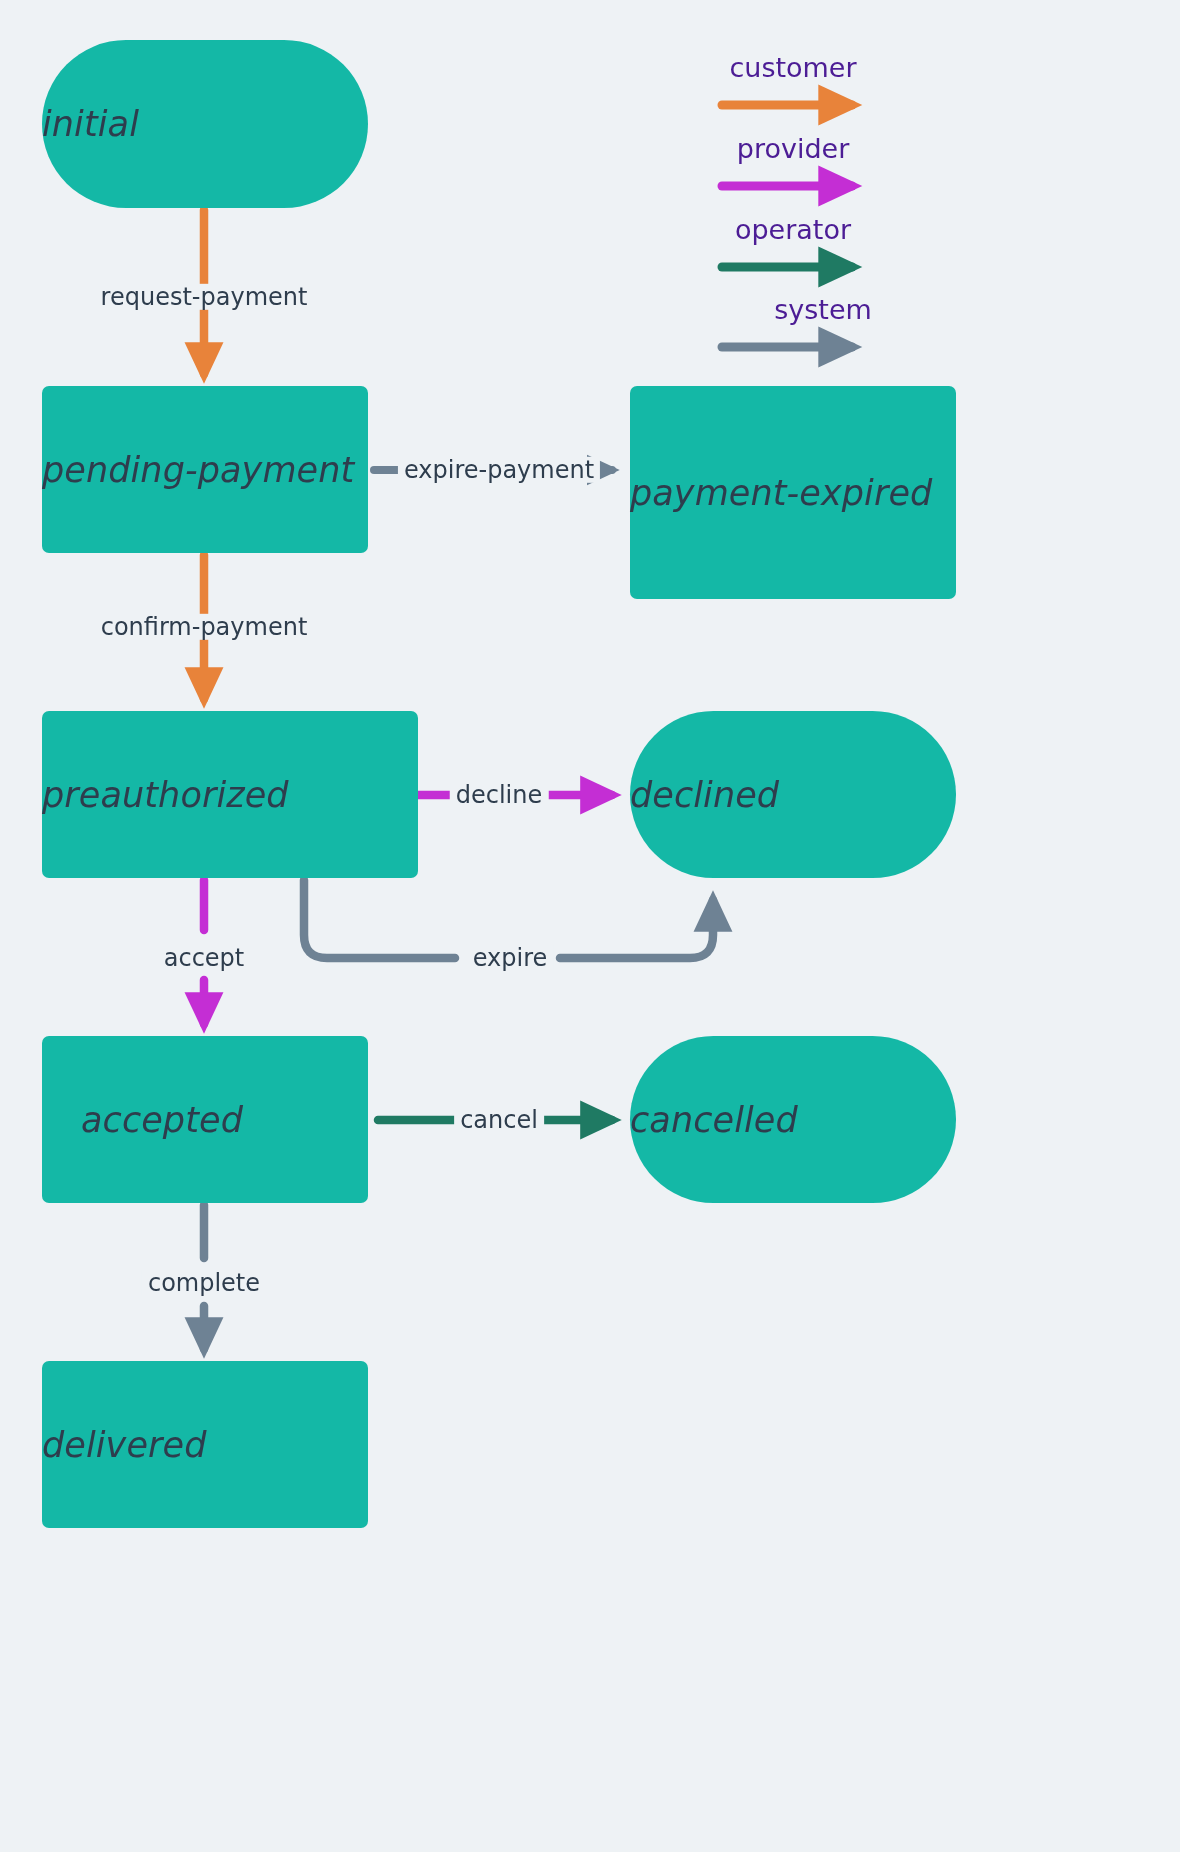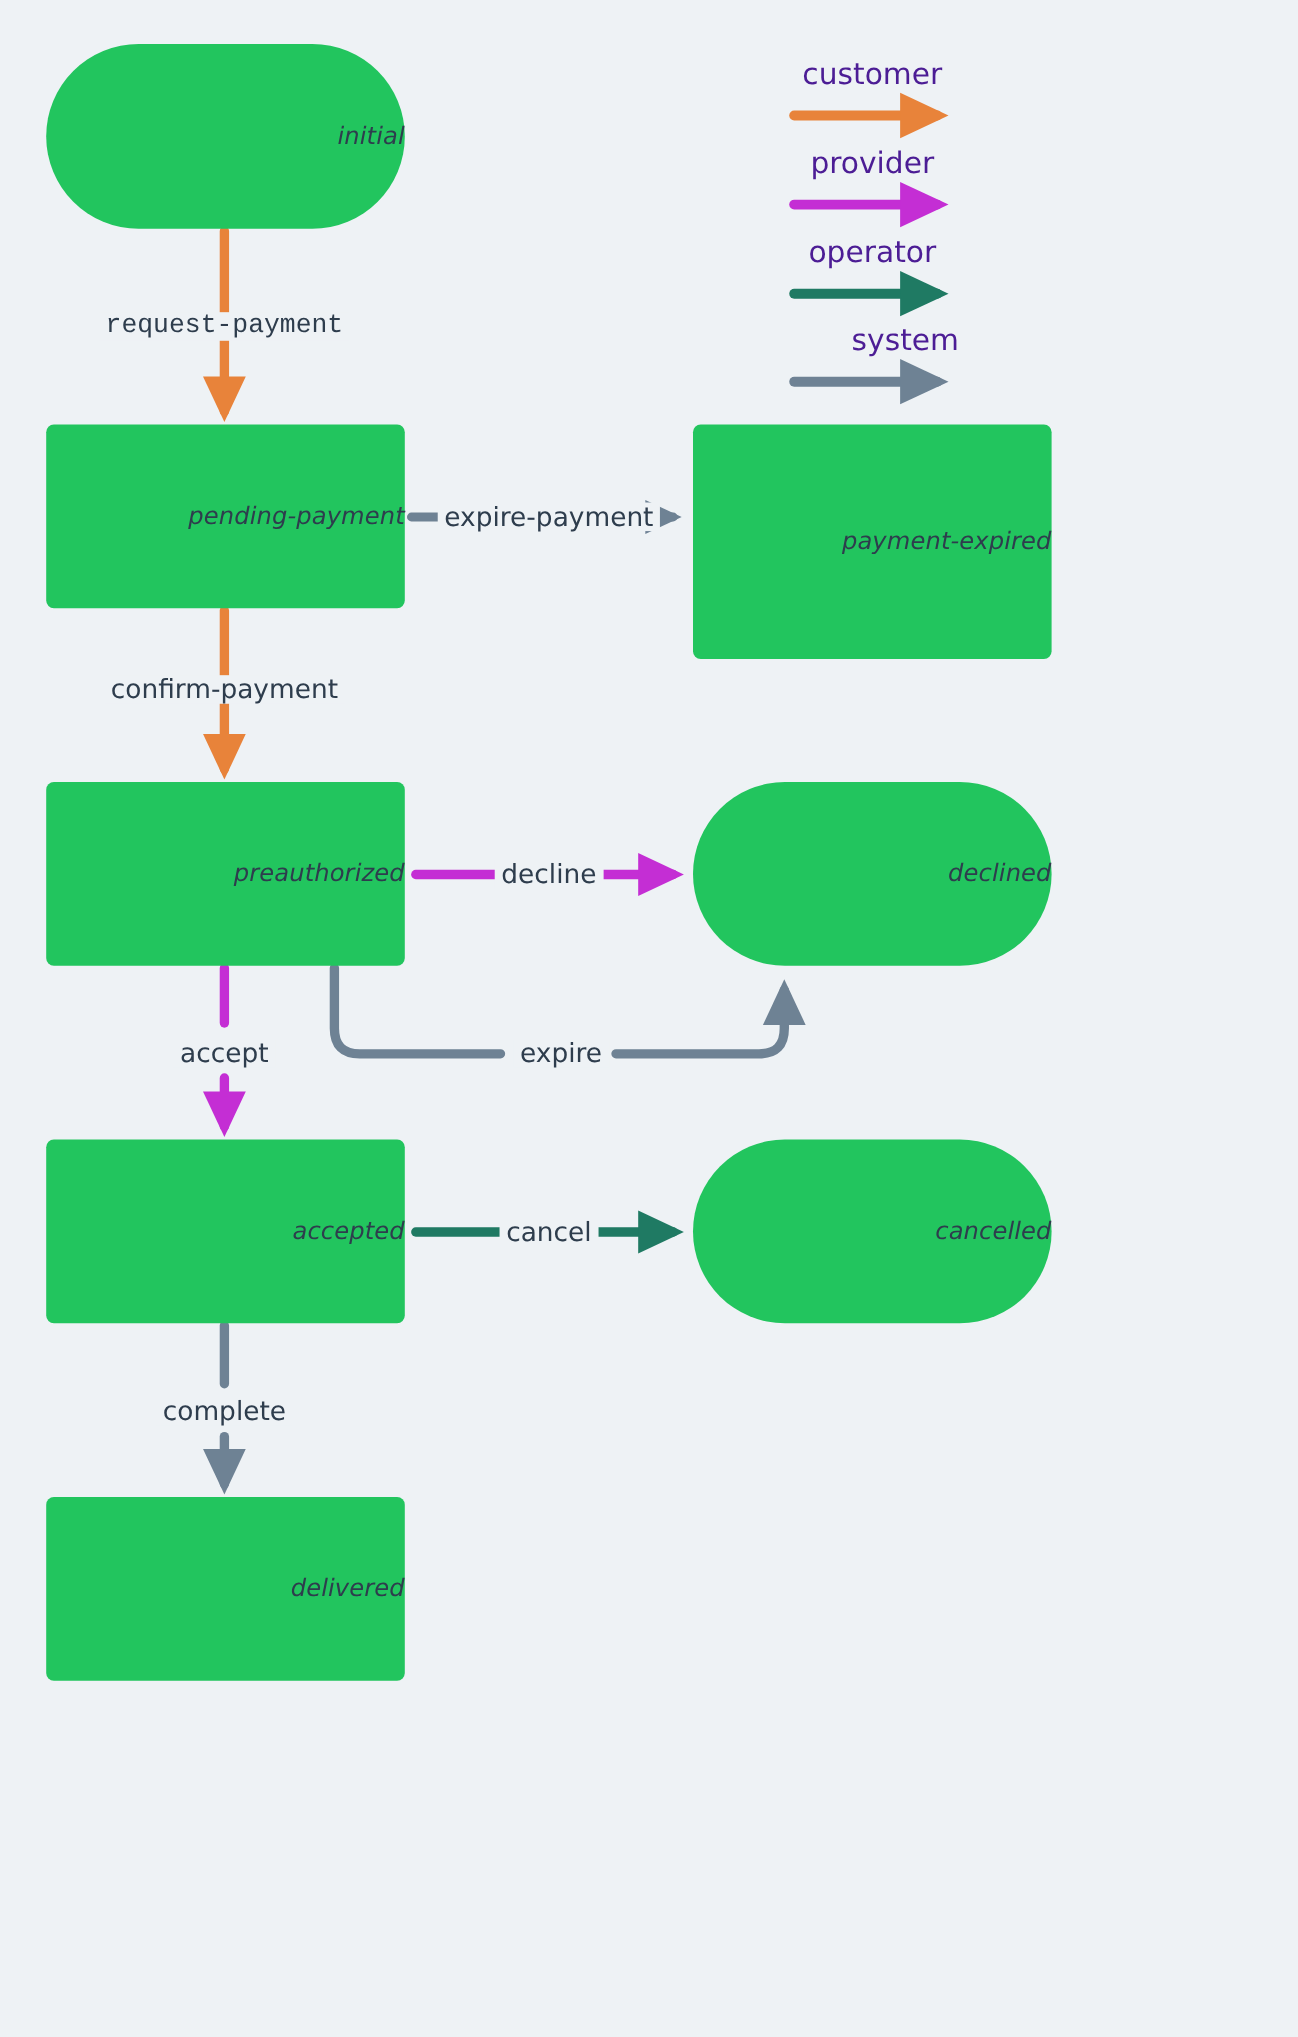--- a/index.html
+++ b/index.html
@@ -9,24 +9,24 @@
     font-family:"DejaVu Sans", sans-serif;
     color:#2e3d4d;
     position:relative;
     overflow:hidden;
   }
   #stage{position:absolute;left:0;top:0;width:1180px;height:1852px;}
 
   
   .node{
     position:absolute;
-    background:#22c55e;
-    display:flex;align-items:center;justify-content:flex-end;
+    background:#14b8a6;
+    display:flex;align-items:center;justify-content:flex-start;
     font-style:italic;
-    font-size:22px;
+    font-size:35px;
     color:#2e3d4d;
     letter-spacing:.1px;
     box-sizing:border-box;
     z-index:3;
   }
   .node.rect{border-radius:7px;}
   .node.pill{border-radius:999px;}
 
   
   svg#edges{position:absolute;left:0;top:0;width:1180px;height:1852px;z-index:2;}
@@ -112,41 +112,41 @@
   </div>
 
   <div class="node rect" style="left:42px;top:386px;width:326px;height:167px;">
     <span>pending-payment</span>
   </div>
 
   <div class="node rect" style="left:630px;top:386px;width:326px;height:213px;">
     <span>payment-expired</span>
   </div>
 
-  <div class="node rect" style="left:42px;top:711px;width:326px;height:167px;">
+  <div class="node rect" style="left:42px;top:711px;width:376px;height:167px;">
     <span>preauthorized</span>
   </div>
 
   <div class="node pill" style="left:630px;top:711px;width:326px;height:167px;">
     <span>declined</span>
   </div>
 
   <div class="node rect" style="left:42px;top:1036px;width:326px;height:167px;padding-left:39px;">
     <span>accepted</span>
   </div>
 
   <div class="node pill" style="left:630px;top:1036px;width:326px;height:167px;">
     <span>cancelled</span>
   </div>
 
   <div class="node rect" style="left:42px;top:1361px;width:326px;height:167px;">
     <span>delivered</span>
   </div>
 
-  <div class="elabel" style="left:204px;top:297px;font-family:Liberation Mono, monospace;">request-payment</div>
+  <div class="elabel" style="left:204px;top:297px;">request-payment</div>
   <div class="elabel" style="left:499px;top:470px;">expire-payment</div>
   <div class="elabel" style="left:204px;top:627px;">confirm-payment</div>
   <div class="elabel" style="left:499px;top:795px;">decline</div>
   <div class="elabel" style="left:204px;top:958px;">accept</div>
   <div class="elabel" style="left:510px;top:958px;">expire</div>
   <div class="elabel" style="left:499px;top:1120px;">cancel</div>
   <div class="elabel" style="left:204px;top:1283px;">complete</div>
 
   <div id="legend" style="left:0;top:0;width:1180px;height:400px;">
     <div class="lg-text" style="left:793px;top:52px;">customer</div>

